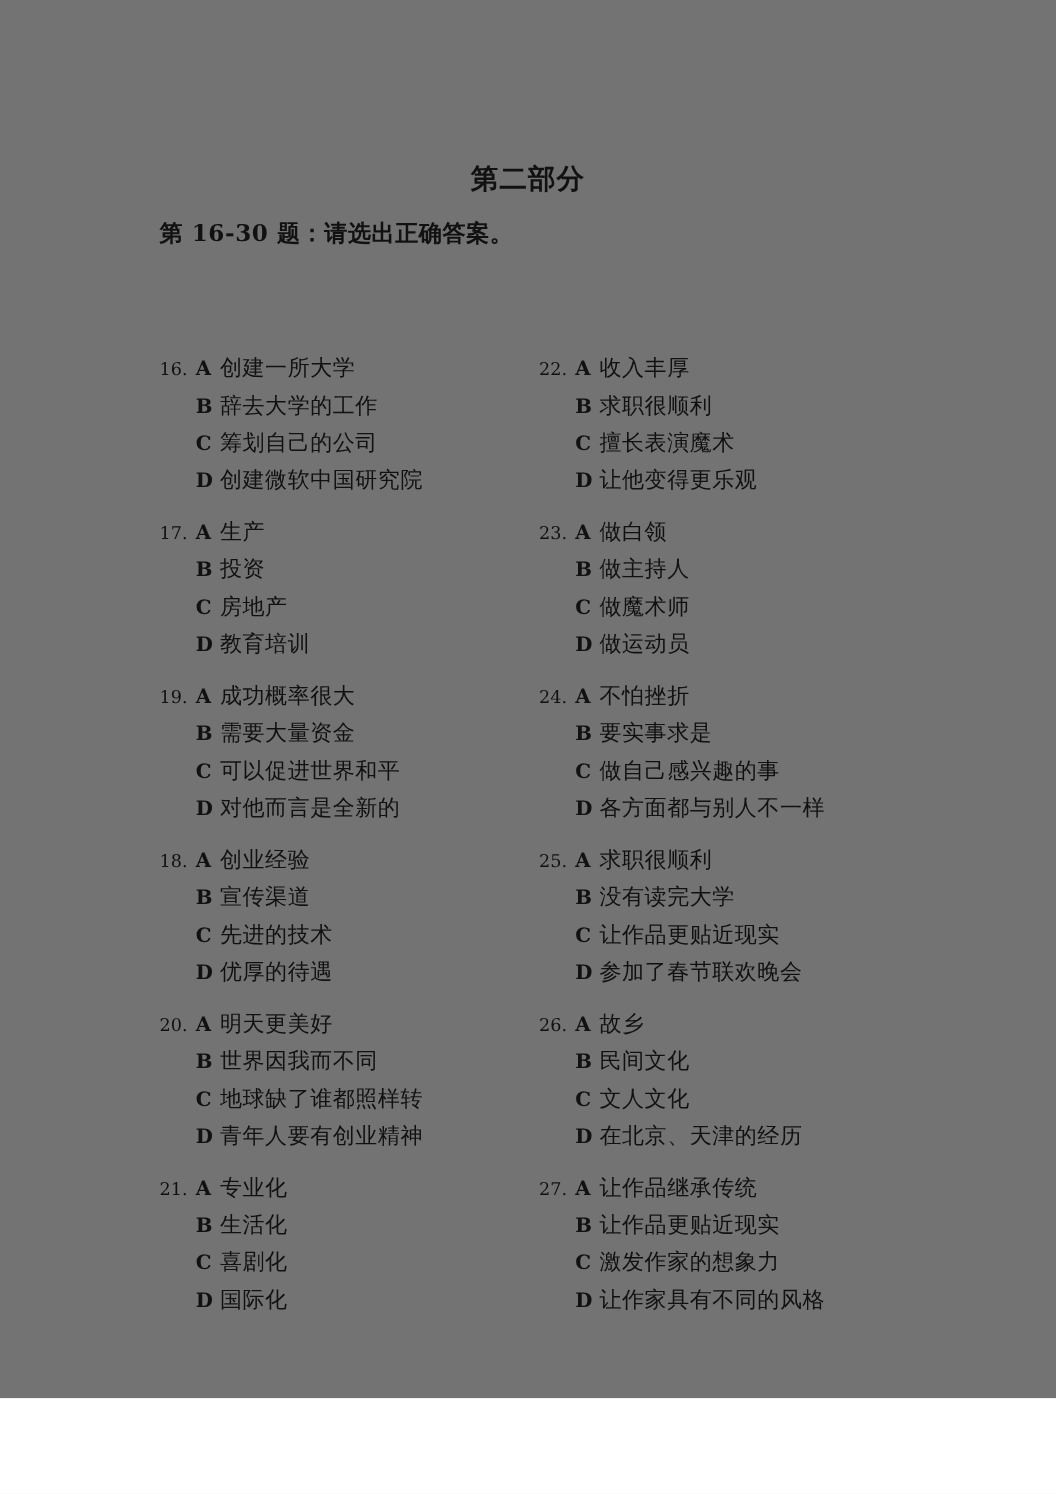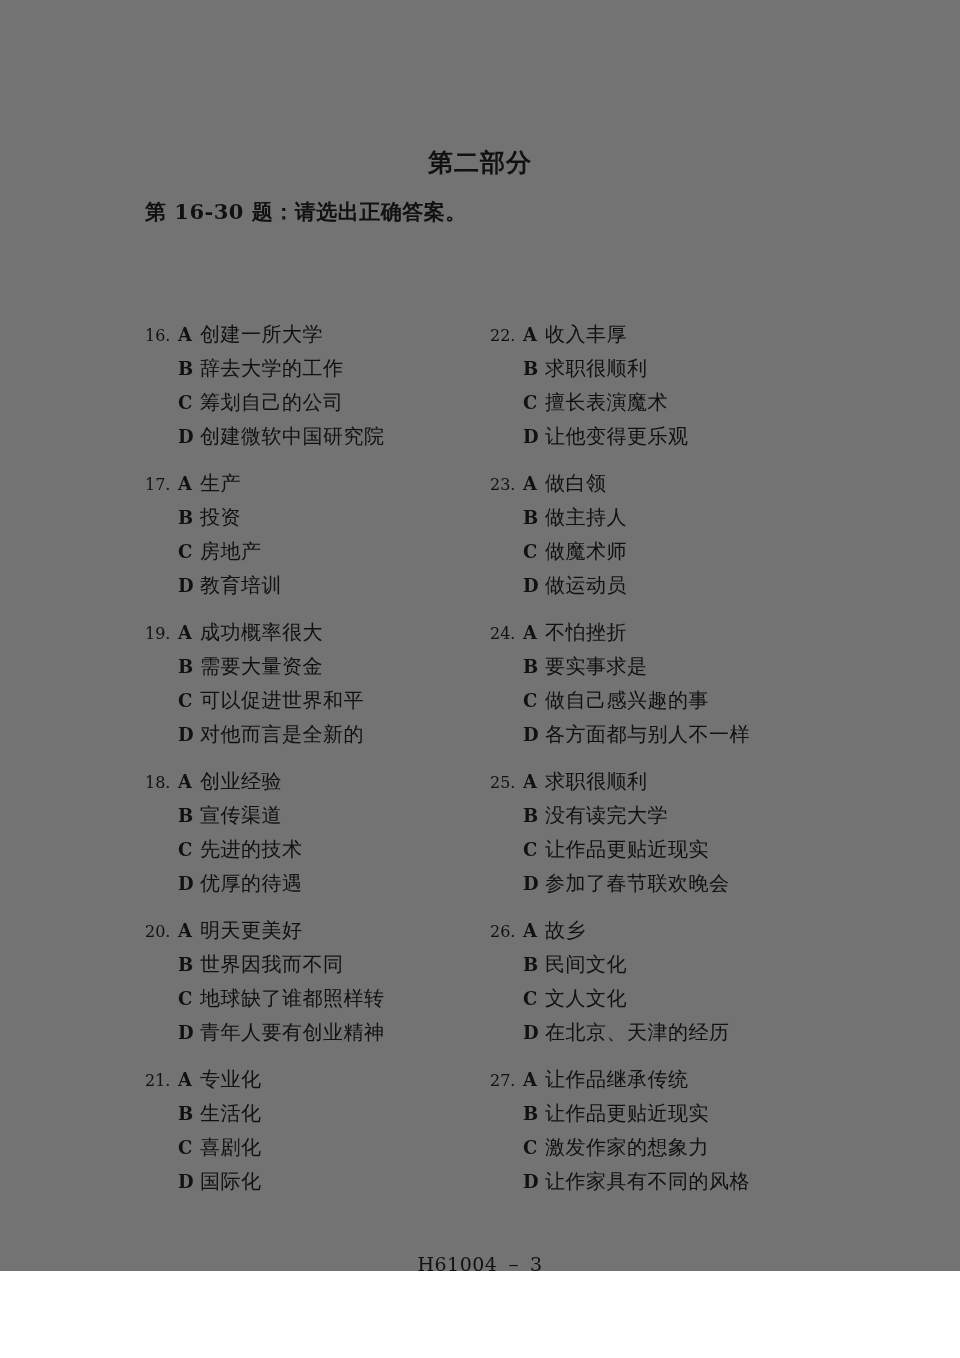--- a/index.html
+++ b/index.html
@@ -383,15 +383,14 @@
           <span class="opt-text">激发作家的想象力</span>
         </div>
         <div class="opt-row">
           <span class="q-num-spacer"></span>
           <span class="opt-letter">D</span>
           <span class="opt-text">让作家具有不同的风格</span>
         </div>
       </div>
     </div>
 
-  <div class="footer">H61004 － 3</div>
 
 </div>
 
 </body></html>

